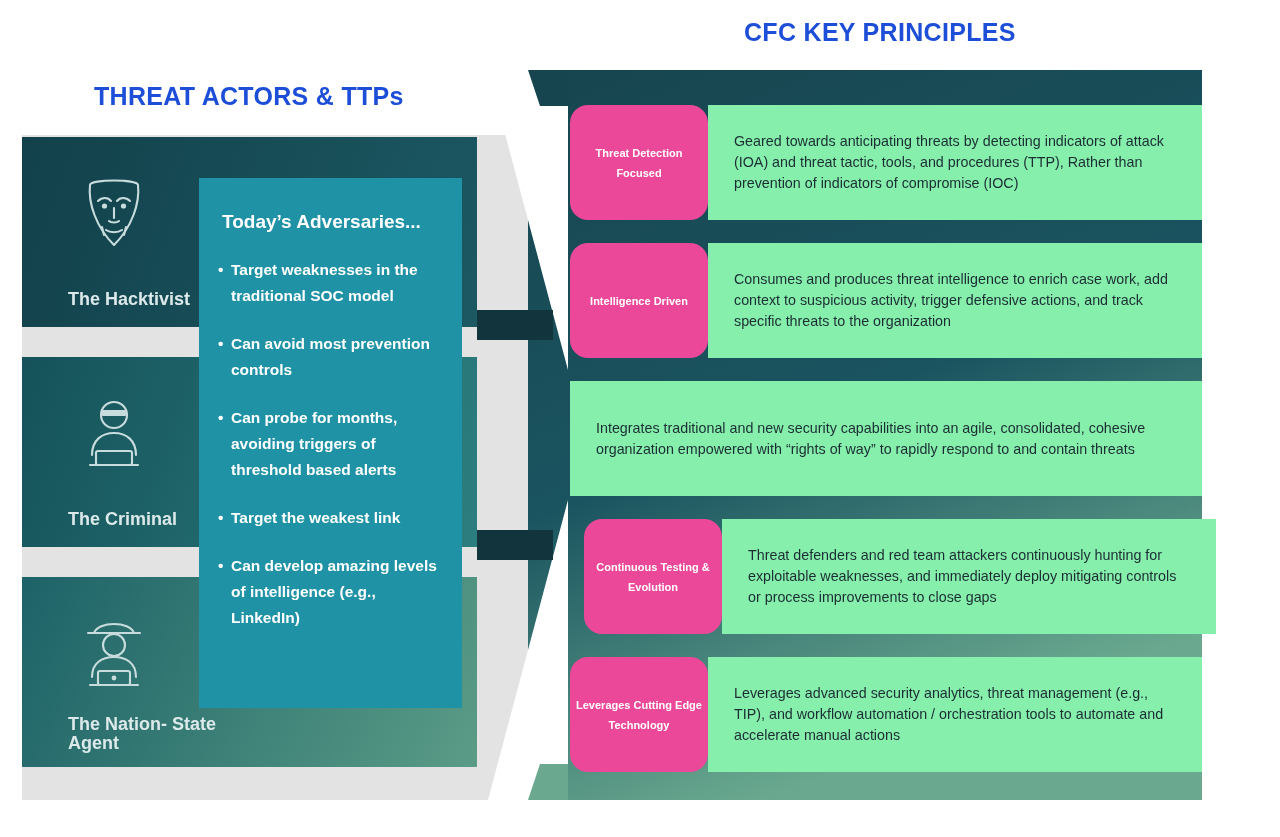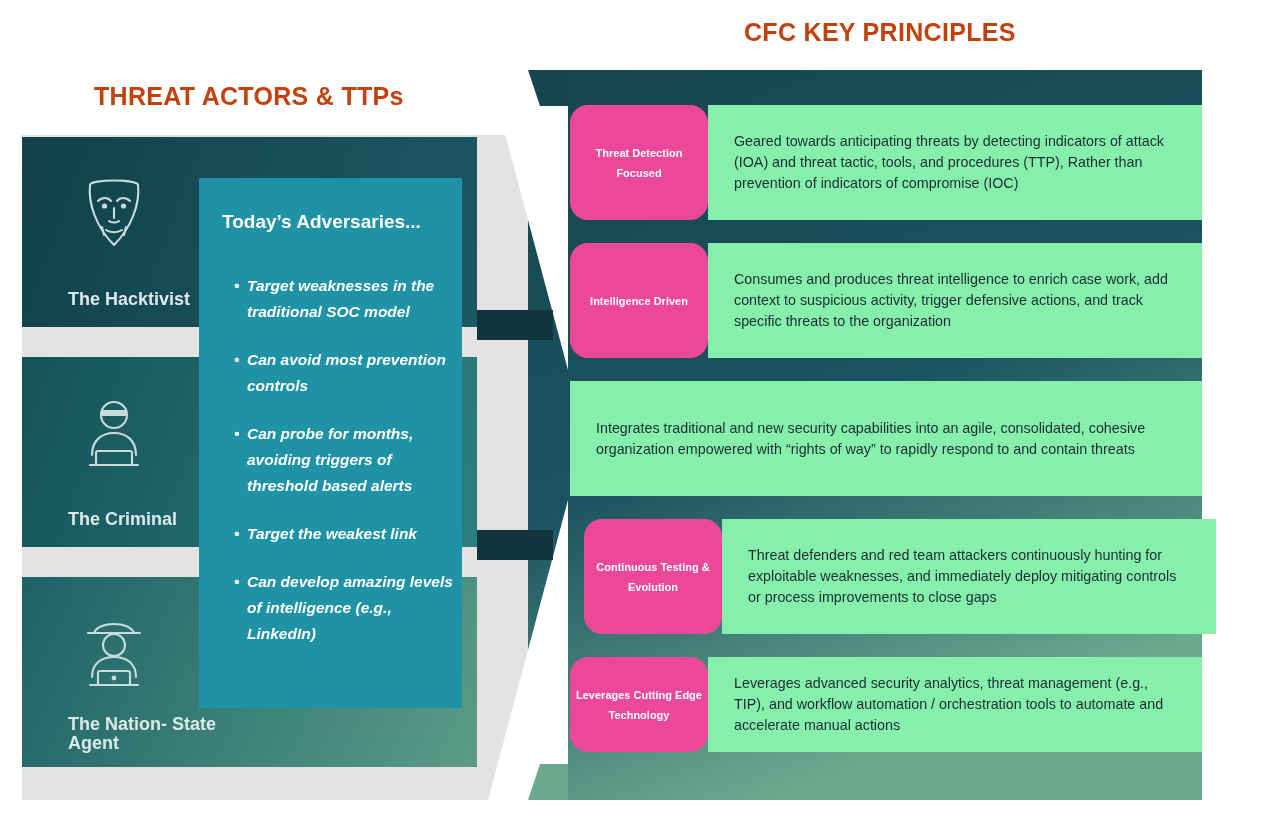--- a/index.html
+++ b/index.html
@@ -22,21 +22,21 @@
     top: 135px;
     width: 1180px;
     height: 665px;
     background: #e3e3e3;
   }
 
   
   .heading {
     position: absolute;
     font-weight: bold;
-    color: #c2410c;
+    color: #1d4ed8;
     letter-spacing: 0.3px;
   }
   #heading-right {
     top: 18px;
     left: 744px;
     font-size: 25px;
   }
   #heading-left {
     top: 82px;
     left: 94px;
@@ -99,24 +99,23 @@
     left: 23px;
     top: 33px;
     font-size: 19px;
     font-weight: bold;
   }
   #adversary-list {
     position: absolute;
     left: 19px;
     top: 79px;
     width: 228px;
-    margin: 16px;
+    margin: 0;
     padding: 0;
     list-style: none;
-    font-style: italic;
   }
   #adversary-list li {
     font-size: 15.5px;
     line-height: 26px;
     margin-bottom: 22px;
     padding-left: 13px;
     position: relative;
     font-weight: bold;
   }
   #adversary-list li:before {
@@ -144,21 +143,21 @@
   .principle-row {
     position: absolute;
     left: 570px;
     width: 632px;
     display: flex;
   }
   #principle-0 { top: 105px; height: 115px; }
   #principle-1 { top: 243px; height: 115px; }
   #principle-2 { top: 381px; height: 115px; }
   #principle-3 { top: 519px; height: 115px; padding-left: 14px; }
-  #principle-4 { top: 657px; height: 95px; }
+  #principle-4 { top: 657px; height: 115px; }
 
   .principle-title {
     width: 138px;
     background: #ec4899;
     color: #ffffff;
     font-size: 11px;
     font-weight: bold;
     line-height: 20px;
     display: flex;
     align-items: center;

